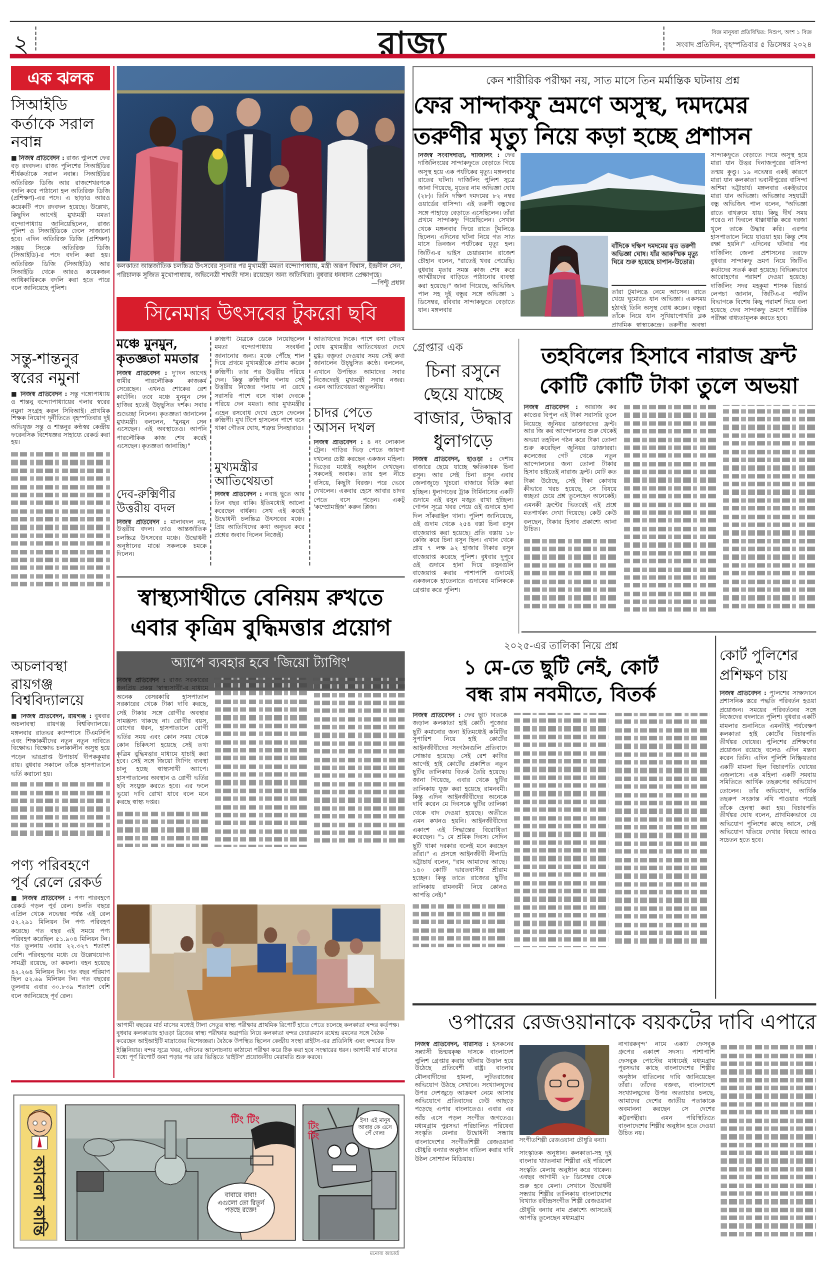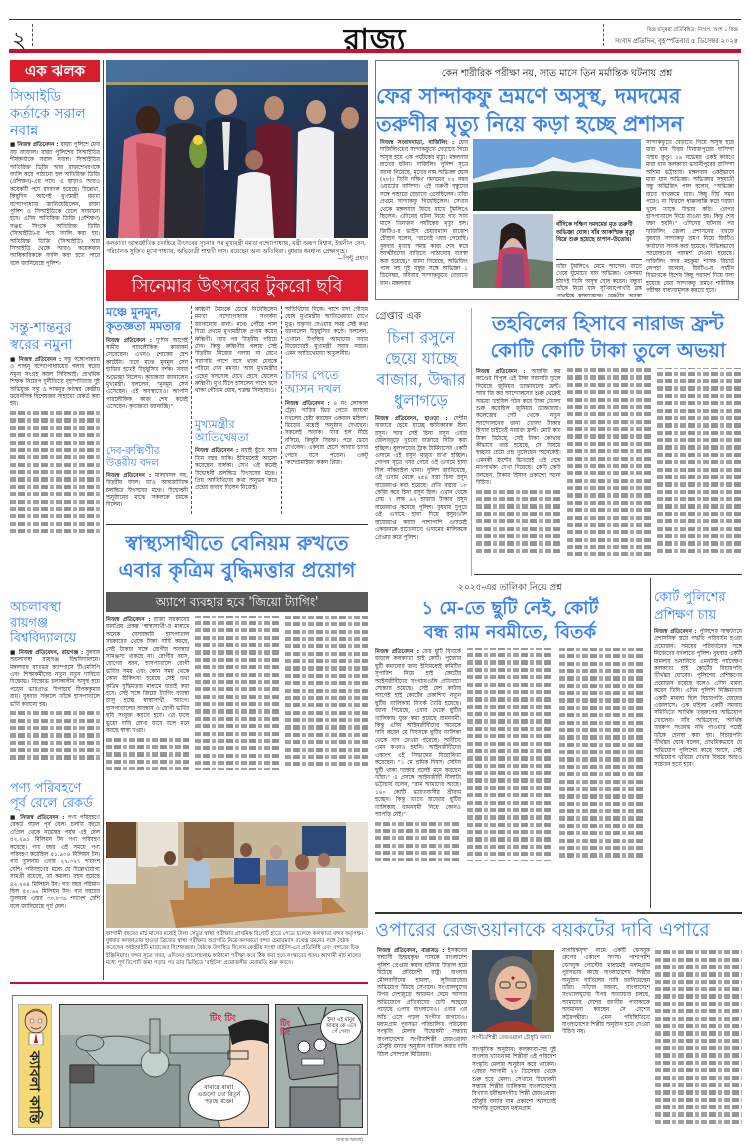--- a/index.html
+++ b/index.html
@@ -22,21 +22,21 @@
   .section-title { position:absolute; left:0; right:0; top:16px; text-align:center; font-size:30px; font-weight:bold; letter-spacing:1px; }
   .date-small { position:absolute; right:12px; top:26px; font-size:5px; color:#333; font-family:"DejaVu Sans",sans-serif; }
   .date-main { position:absolute; right:12px; top:35px; font-size:6.6px; color:#222; font-family:"DejaVu Sans",sans-serif; }
   .redbar { position:absolute; left:9px; right:9px; top:49px; height:4px; background:#c8102e; }
 
   .hr-red { position:absolute; height:2px; background:#c8102e; }
   .hr-black { position:absolute; height:1px; background:#333; }
   .vr { position:absolute; width:1px; background:#aaa; }
 
   .red-tag { background:#d81d2c; color:#fff; text-align:center; font-size:15px; font-weight:bold; }
-  .hl { font-family:"DejaVu Serif",serif; color:#3b82f6; font-weight:bold; line-height:1.2; }
+  .hl { font-family:"DejaVu Serif",serif; color:#000000; font-weight:bold; line-height:1.2; }
 
   .photo { position:absolute; overflow:hidden; }
   .caption { font-family:"DejaVu Sans",sans-serif; font-size:5.8px; line-height:7.6px; color:#222; }
 
   .boxed { position:absolute; border:1px solid #777; }
   .subbar { background:#5a5a5a; color:#fff; text-align:center; font-size:13px; font-weight:bold; }
 </style>
 </head>
 <body>
 
@@ -157,21 +157,21 @@
     <b>নিজস্ব প্রতিবেদন :</b>
     <span>৪ নং লোকাল ট্রেন। গাড়ির ভিড় পেতে জায়গা দখলের চেষ্টা করছেন একজন মহিলা। ভিড়ের মধ্যেই অনুষ্ঠান দেখছেন। সকলেই অবাক। তার হল নীচে বসিয়ে, কিছুটা বিরক্ত। পরে ভেবে দেখলেন। একবার হেসে আবার চাদর পেতে বসে পড়েন। একটু 'কম্প্রোমাইজ' করুন প্লিজ।</span>
   </div>
 </div>
 <div class="hr-black" style="left:106px;top:524px;width:262px;"></div>
 
 <div class="hl abs" style="left:106px;top:530px;width:262px;font-size:20px;text-align:center;line-height:27px;">
   <div>স্বাস্থ্যসাথীতে বেনিয়ম রুখতে</div>
   <div>এবার কৃত্রিম বুদ্ধিমত্তার প্রয়োগ</div>
 </div>
-<div class="subbar abs" style="left:106px;top:592px;width:262px;height:20px;line-height:20px;font-weight:normal;font-size:12px;">অ্যাপে ব্যবহার হবে 'জিয়ো ট্যাগিং'</div>
+<div class="subbar abs" style="left:106px;top:592px;width:262px;height:36px;line-height:20px;font-weight:normal;font-size:12px;">অ্যাপে ব্যবহার হবে 'জিয়ো ট্যাগিং'</div>
 <div class="body-text abs" style="left:106px;top:616px;width:262px;height:205px;column-count:3;column-gap:6px;">
   <b>নিজস্ব প্রতিবেদন :</b>
   <span>রাজ্য সরকারের জনপ্রিয় প্রকল্প 'স্বাস্থ্যসাথী'-র মাধ্যমে অনেক বেসরকারি হাসপাতাল সরকারের থেকে টাকা দাবি করছে, সেই টাকার সঙ্গে রোগীর অবস্থার সামঞ্জস্য থাকছে না। রোগীর বয়স, রোগের ধরন, হাসপাতালে রোগী ভর্তির সময় এবং কোন সময় থেকে কোন চিকিৎসা হয়েছে সেই তথ্য কৃত্রিম বুদ্ধিমত্তার মাধ্যমে যাচাই করা হবে। সেই সঙ্গে জিয়ো ট্যাগিং ব্যবস্থা চালু হচ্ছে স্বাস্থ্যসাথী অ্যাপে। হাসপাতালের অবস্থান ও রোগী ভর্তির ছবি সংযুক্ত করতে হবে। এর ফলে ভুয়ো দাবি রোখা যাবে বলে মনে করছে স্বাস্থ্য দপ্তর।</span>
   <span class="filler"></span><span class="filler"></span><span class="filler"></span><span class="filler"></span><span class="filler"></span><span class="filler"></span><span class="filler"></span><span class="filler"></span><span class="filler"></span><span class="filler"></span><span class="filler"></span><span class="filler"></span><span class="filler"></span><span class="filler"></span><span class="filler"></span><span class="filler"></span><span class="filler"></span><span class="filler"></span><span class="filler"></span><span class="filler"></span><span class="filler"></span><span class="filler"></span><span class="filler"></span><span class="filler"></span><span class="filler"></span><span class="filler"></span><span class="filler"></span><span class="filler"></span><span class="filler"></span><span class="filler"></span><span class="filler"></span><span class="filler"></span><span class="filler"></span><span class="filler"></span><span class="filler"></span><span class="filler"></span><span class="filler"></span><span class="filler"></span><span class="filler"></span><span class="filler"></span><span class="filler"></span><span class="filler"></span><span class="filler"></span><span class="filler"></span><span class="filler"></span><span class="filler"></span>
 </div>
 
 <div class="photo" style="left:106px;top:822px;width:262px;height:106px;">
   <svg width="262" height="106" viewBox="0 0 262 106">
     <rect width="262" height="106" fill="#c9b79a"></rect>
     <rect x="0" y="0" width="30" height="40" fill="#6a4a2c"></rect>
@@ -321,21 +321,21 @@
 
 <div class="abs" style="left:654px;top:588px;width:88px;height:320px;">
   <div class="hl" style="font-size:13px;line-height:18px;font-weight:normal;">কোর্ট পুলিশের প্রশিক্ষণ চায়</div>
   <div class="body-text" style="height:270px;margin-top:4px;">
     <b>নিজস্ব প্রতিবেদন :</b>
     <span>পুলিশের সাক্ষ্যদানে প্রশাসনিক স্তরে পদ্ধতি পরিবর্তন হওয়া প্রয়োজন। সময়ের পরিবর্তনের সঙ্গে নিজেদের বদলাতে পুলিশ। বুধবার একটি মামলার শুনানিতে এমনটাই পর্যবেক্ষণ কলকাতা হাই কোর্টের বিচারপতি তীর্থঙ্কর ঘোষের। পুলিশের প্রশিক্ষণের প্রয়োজন রয়েছে বলেও এদিন মন্তব্য করেন তিনি। এদিন পুলিশি নিষ্ক্রিয়তার একটি মামলা ছিল বিচারপতি ঘোষের এজলাসে। এক মহিলা একটি সমবায় সমিতিতে আর্থিক তছরুপের অভিযোগ তোলেন। তাঁর অভিযোগ, আর্থিক তছরুপ সংক্রান্ত নথি পাওয়ার পরেই তাঁকে হেনস্থা করা হয়। বিচারপতি তীর্থঙ্কর ঘোষ বলেন, প্রাথমিকভাবে যে অভিযোগ পুলিশের কাছে আসে, সেই অভিযোগ খতিয়ে দেখার বিষয়ে আরও সচেতন হতে হবে।</span>
   </div>
 </div>
 <div class="hr-black" style="left:375px;top:912px;width:367px;height:2px;"></div>
 
-<div class="hl abs" style="left:375px;top:916px;width:367px;font-size:19px;line-height:26px;text-align:left;font-weight:normal;">ওপারের রেজওয়ানাকে বয়কটের দাবি এপারে</div>
+<div class="hl abs" style="left:375px;top:916px;width:367px;font-size:19px;line-height:26px;text-align:right;font-weight:normal;">ওপারের রেজওয়ানাকে বয়কটের দাবি এপারে</div>
 <div class="body-text abs" style="left:377px;top:947px;width:90px;height:190px;">
   <b>নিজস্ব প্রতিবেদন, বারাসত :</b>
   <span>ইসকনের সন্ন্যাসী চিন্ময়কৃষ্ণ দাসকে বাংলাদেশ পুলিশ গ্রেপ্তার করার ঘটনায় উত্তাল হয়ে উঠেছে প্রতিবেশী রাষ্ট্র। বাংলার মৌলবাদীদের হামলা, লুটতরাজের অভিযোগ উঠছে সেখানে। সংখ্যালঘুদের উপর দেশজুড়ে আক্রমণ নেমে আসার অভিযোগে প্রতিবাদের ঢেউ আছড়ে পড়েছে এপার বাংলাতেও। এবার এর আঁচ এসে পড়ল সংগীত জগতেও। মধ্যমগ্রাম পুরসভা পরিচালিত পরিষেবা সংস্কৃতি মেলার উদ্বোধনী সন্ধ্যায় বাংলাদেশের সংগীতশিল্পী রেজওয়ানা চৌধুরি বন্যার অনুষ্ঠান বাতিল করার দাবি উঠল সোশ্যাল মিডিয়ায়।</span>
 </div>
 <div class="photo" style="left:472px;top:950px;width:82px;height:82px;">
   <svg width="82" height="82" viewBox="0 0 82 82">
     <rect width="82" height="82" fill="#3a4a5a"></rect>
     <rect x="60" y="0" width="22" height="82" fill="#8a6a2a" opacity=".6"></rect>
     <path d="M16 30 Q20 6 42 6 Q64 8 66 32 L64 50 L18 50 Z" fill="#6a6a6a"></path>
     <ellipse cx="41" cy="38" rx="18" ry="22" fill="#e8bca0"></ellipse>

